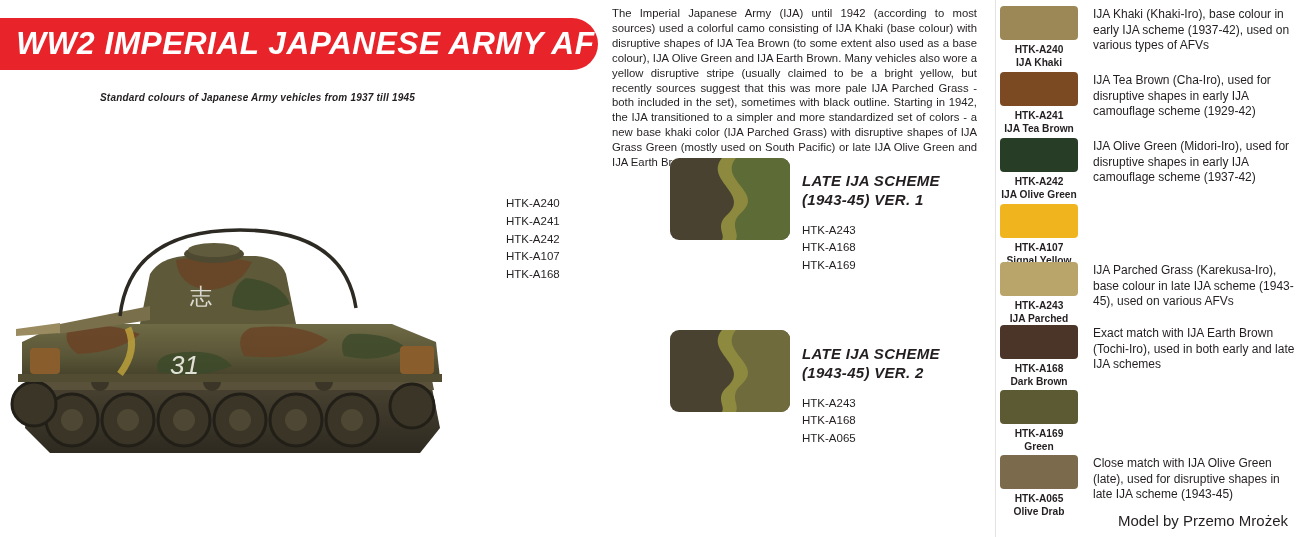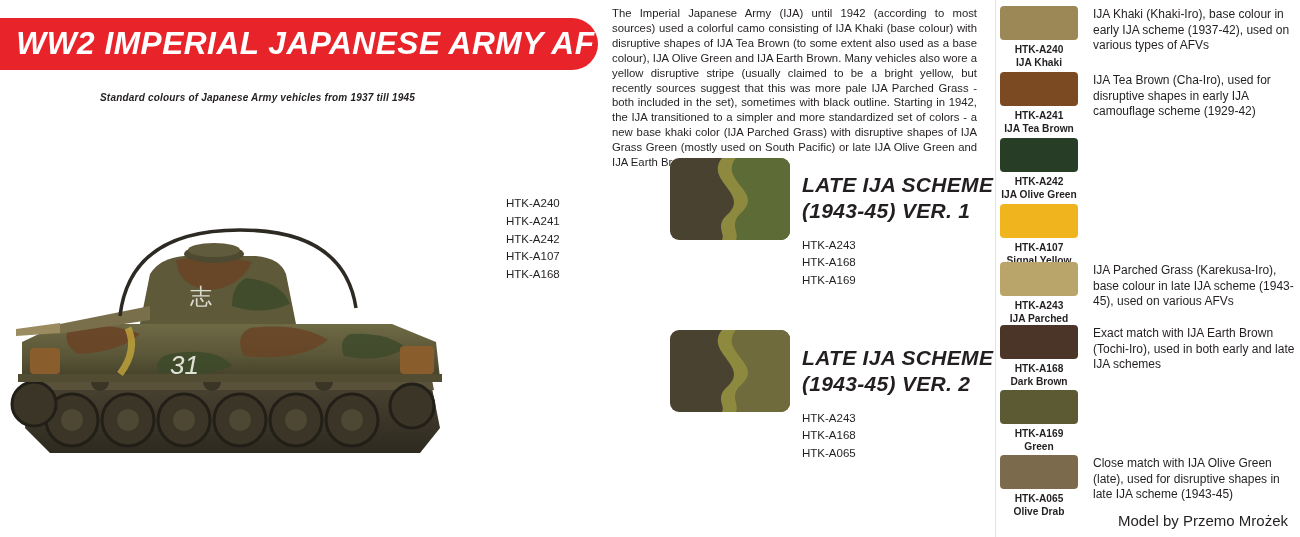--- a/index.html
+++ b/index.html
@@ -66,21 +66,21 @@
 
   .swatch{
     position:absolute;width:120px;height:82px;border-radius:9px;overflow:hidden;
   }
   .swatch svg{display:block;width:120px;height:82px;}
 
   .late1{left:58px;top:158px;}
   .late2{left:58px;top:330px;}
 
   .late-head{position:absolute;width:210px;}
-  .late-head .scheme-title{font-size:21px;}
+  .late-head .scheme-title{font-size:15px;}
   .late1-head{left:190px;top:172px;}
   .late2-head{left:190px;top:345px;}
 
   
   .right-col{position:absolute;left:995px;top:0;width:305px;height:537px;}
   .paint-row{
     position:absolute;left:0;width:305px;height:63px;
     display:flex;align-items:flex-start;
   }
   .chip{
@@ -264,20 +264,21 @@
         <div class="cl"><span>HTK-A241</span><br><span>IJA Tea Brown</span></div>
       </div>
       <div class="paint-desc">IJA Tea Brown (Cha-Iro), used for disruptive shapes in early IJA camouflage scheme (1929-42)</div>
     </div>
 
     <div class="paint-row" style="top:138px;">
       <div class="chip-wrap">
         <div class="chip" id="c2" style="background: rgb(40, 61, 37);"></div>
         <div class="cl"><span>HTK-A242</span><br><span>IJA Olive Green</span></div>
       </div>
+      <div class="paint-desc">IJA Olive Green (Midori-Iro), used for disruptive shapes in early IJA camouflage scheme (1937-42)</div>
     </div>
 
     <div class="paint-row" style="top:204px;">
       <div class="chip-wrap">
         <div class="chip" id="c3" style="background: rgb(240, 180, 30);"></div>
         <div class="cl"><span>HTK-A107</span><br><span>Signal Yellow</span></div>
       </div>
     </div>
 
     <div class="paint-row" style="top:262px;">

